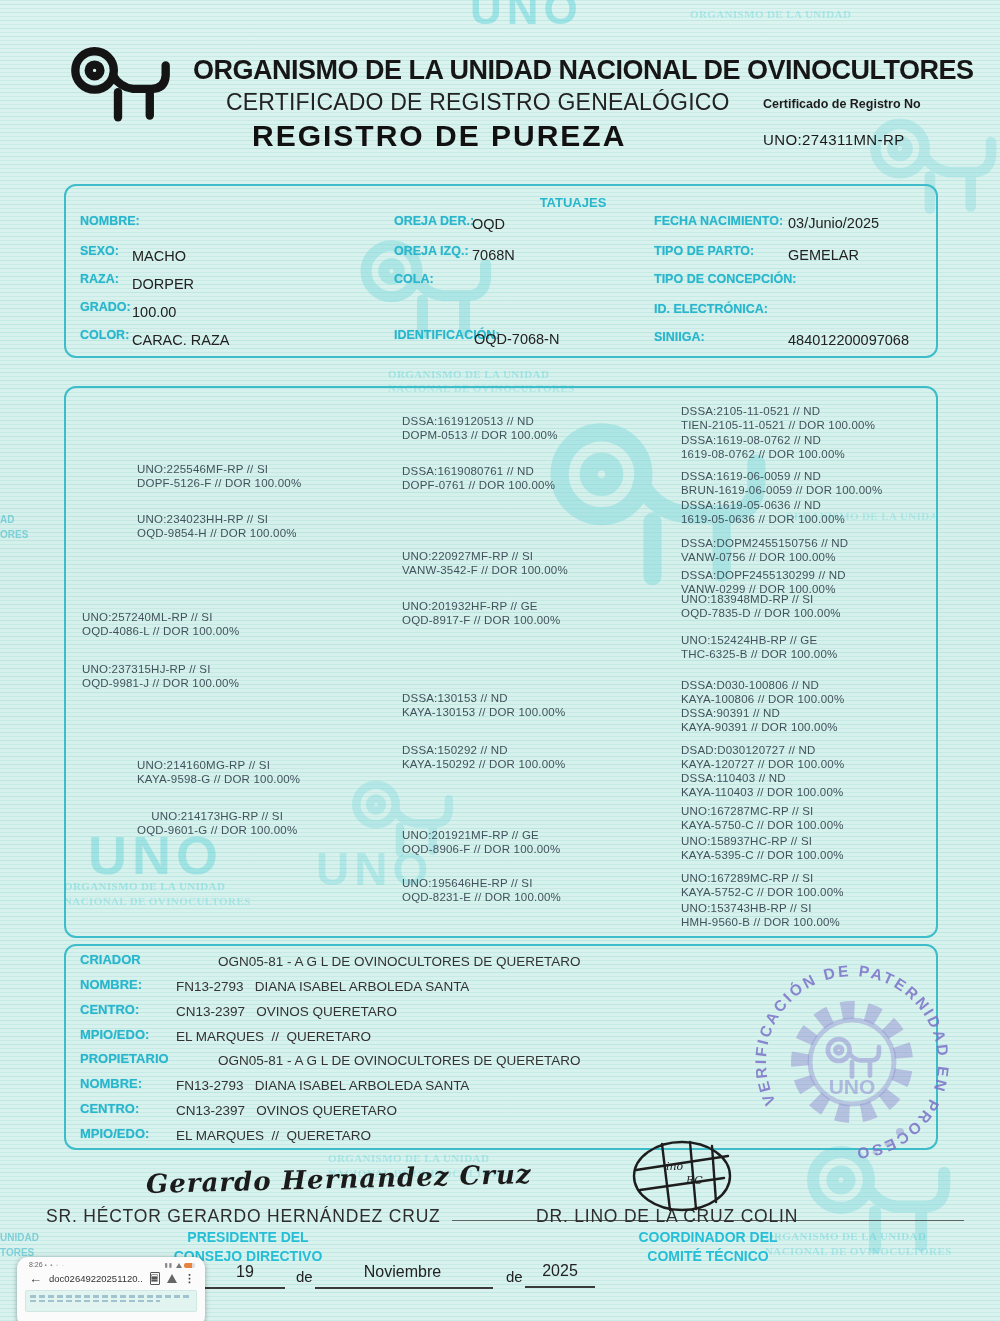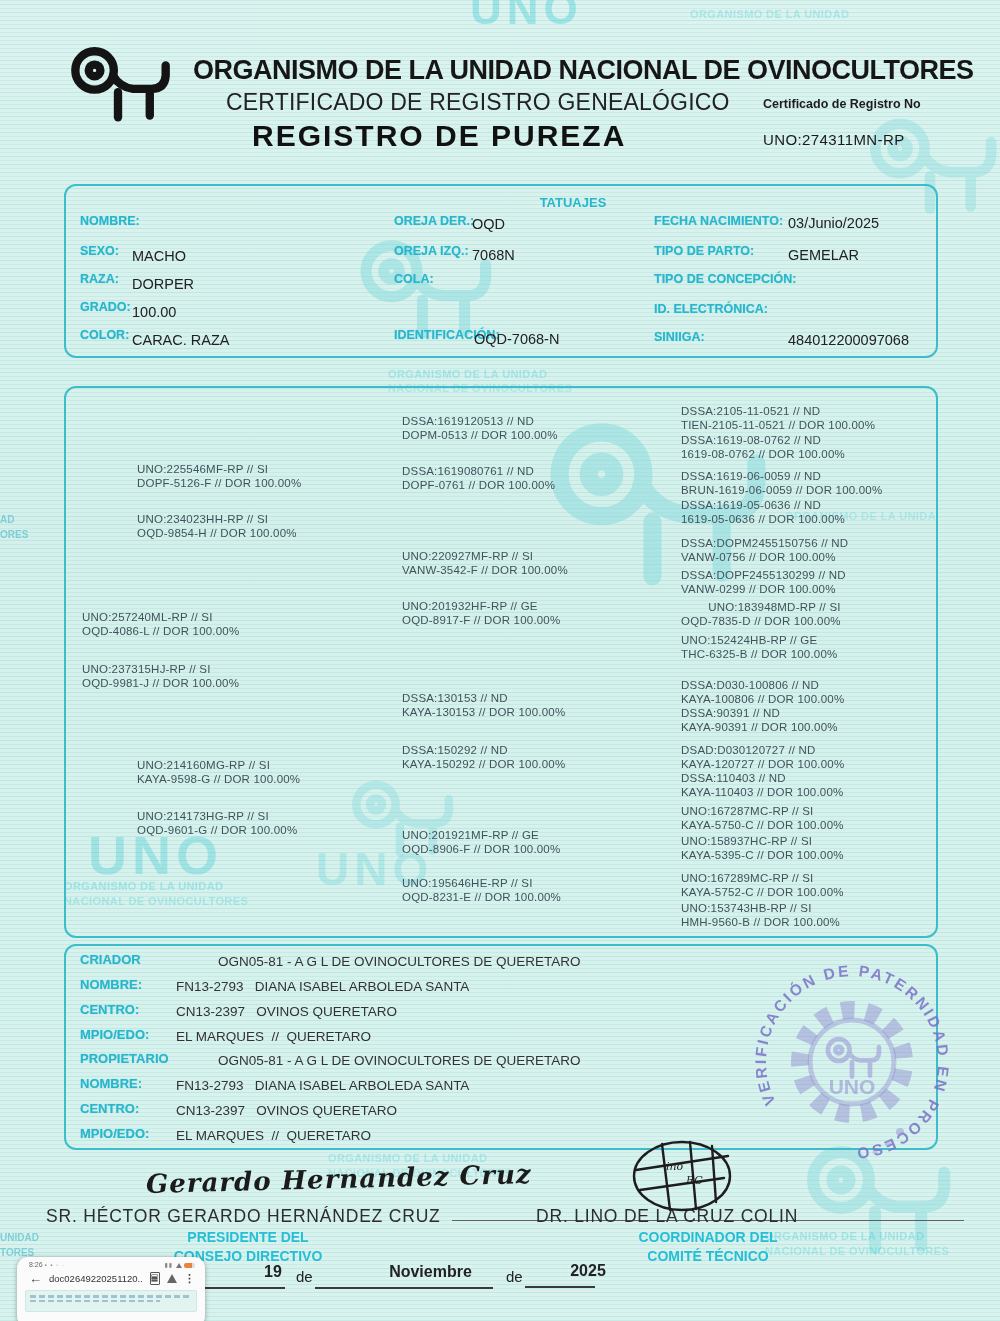--- a/index.html
+++ b/index.html
@@ -8,21 +8,21 @@
     background:
       repeating-linear-gradient(180deg,
         rgba(120,205,198,.18) 0 1px, rgba(0,0,0,0) 1px 4px,
         rgba(120,205,198,.28) 4px 5px, rgba(0,0,0,0) 5px 8px),
       linear-gradient(180deg,#dcf3ef 0%,#d5f0eb 40%,#d9f2ee 100%);
   }
   .abs{position:absolute;}
   
   .wm{position:absolute;color:#85dade;z-index:0;pointer-events:none;}
   .wm-txt{position:absolute;color:rgba(57,199,212,.42);font-weight:bold;z-index:0;white-space:nowrap;pointer-events:none;}
-  .wm-org{font-size:11px;letter-spacing:.4px;}
+  .wm-org{font-size:11px;letter-spacing:.4px;font-family:Liberation Serif, serif;}
   .wm-uno{letter-spacing:5px;}
   
   .logo{left:48px;top:42px;width:150px;height:150px;}
   .logo svg{display:block;}
   .logo-text{position:absolute;left:4px;top:74px;font-weight:bold;font-size:52px;color:#141414;letter-spacing:-2px;line-height:1;}
   .logo-o{display:inline-block;width:28px;height:28px;border:10px solid #6fa52c;border-radius:50%;vertical-align:-6px;margin-left:1px;}
   .t1{left:193px;top:55px;font-size:27px;font-weight:bold;color:#161616;letter-spacing:-.5px;}
   .t2{left:226px;top:89px;font-size:23px;color:#222;letter-spacing:.2px;}
   .t3{left:252px;top:119px;font-size:30px;font-weight:bold;color:#111;letter-spacing:2px;}
   .certno-label{left:763px;top:97px;font-size:12.5px;font-weight:bold;color:#1c1c1c;}
@@ -41,21 +41,21 @@
   .own-row .val{font-size:13.5px;color:#333;}
   
   .stamp{left:742px;top:952px;width:220px;height:220px;z-index:3;opacity:.85;}
   
   .handwriting{left:146px;top:1164px;font-family:"DejaVu Serif",serif;font-style:italic;font-weight:bold;font-size:26px;color:#1b1b1b;letter-spacing:1px;transform:rotate(-1.5deg);z-index:2;}
   .sig-line{left:452px;top:1220px;width:512px;border-top:1.5px solid rgba(45,45,45,.7);z-index:1;}
   .sig-name{font-size:17.5px;color:#2d2d2d;letter-spacing:.8px;white-space:nowrap;z-index:2;}
   .sig-role{font-size:14px;font-weight:bold;color:#26bed6;text-align:center;white-space:nowrap;z-index:2;}
   .scribble{left:628px;top:1138px;width:108px;height:78px;z-index:3;}
   
-  .date-val{font-size:16px;font-weight:bold;color:#222;z-index:2;padding-left:28px;}
+  .date-val{font-size:16px;font-weight:normal;color:#222;z-index:2;}
   .date-de{font-size:15px;color:#222;z-index:2;}
   .date-line{border-top:2px solid #3a3a3a;height:0;z-index:1;}
   
   .phone{left:17px;top:1257px;width:188px;height:70px;background:#fbfbfb;border-radius:11px;
     box-shadow:0 1px 5px rgba(0,0,0,.35);z-index:10;overflow:hidden;}
   .ph-status{display:flex;align-items:center;justify-content:space-between;padding:4px 10px 0 12px;font-size:7px;color:#666;}
   .ph-sticons{letter-spacing:1px;font-size:6px;color:#888;}
   .ph-batt{display:inline-block;width:11px;height:5px;background:linear-gradient(90deg,#e8833e 70%,#ddd 70%);border-radius:2px;vertical-align:middle;margin-left:2px;}
   .ph-wifi{display:inline-block;width:0;height:0;border-left:3px solid transparent;border-right:3px solid transparent;border-bottom:5px solid #777;vertical-align:middle;margin-left:3px;}
   .ph-bar{display:flex;align-items:center;gap:7px;padding:3px 10px 0 12px;}
@@ -178,21 +178,21 @@
         <div>DOPF-5126-F // DOR 100.00%</div>
       </div>
       <div class="ped-entry" style="left: 71px; top: 124px;">
         <div>UNO:234023HH-RP // SI</div>
         <div>OQD-9854-H // DOR 100.00%</div>
       </div>
       <div class="ped-entry" style="left: 71px; top: 370px;">
         <div>UNO:214160MG-RP // SI</div>
         <div>KAYA-9598-G // DOR 100.00%</div>
       </div>
-      <div class="ped-entry" style="left: 71px; top: 421px;">
+      <div class="ped-entry" style="left: 71px; top: 421px; text-align: center;">
         <div>UNO:214173HG-RP // SI</div>
         <div>OQD-9601-G // DOR 100.00%</div>
       </div>
       <div class="ped-entry" style="left: 336px; top: 26px;">
         <div>DSSA:1619120513 // ND</div>
         <div>DOPM-0513 // DOR 100.00%</div>
       </div>
       <div class="ped-entry" style="left: 336px; top: 76px;">
         <div>DSSA:1619080761 // ND</div>
         <div>DOPF-0761 // DOR 100.00%</div>
@@ -238,21 +238,21 @@
         <div>1619-05-0636 // DOR 100.00%</div>
       </div>
       <div class="ped-entry" style="left: 615px; top: 148px;">
         <div>DSSA:DOPM2455150756 // ND</div>
         <div>VANW-0756 // DOR 100.00%</div>
       </div>
       <div class="ped-entry" style="left: 615px; top: 180px;">
         <div>DSSA:DOPF2455130299 // ND</div>
         <div>VANW-0299 // DOR 100.00%</div>
       </div>
-      <div class="ped-entry" style="left: 615px; top: 212px; text-align: right;">
+      <div class="ped-entry" style="left: 615px; top: 204px;">
         <div>UNO:183948MD-RP // SI</div>
         <div>OQD-7835-D // DOR 100.00%</div>
       </div>
       <div class="ped-entry" style="left: 615px; top: 245px;">
         <div>UNO:152424HB-RP // GE</div>
         <div>THC-6325-B // DOR 100.00%</div>
       </div>
       <div class="ped-entry" style="left: 615px; top: 290px;">
         <div>DSSA:D030-100806 // ND</div>
         <div>KAYA-100806 // DOR 100.00%</div>

